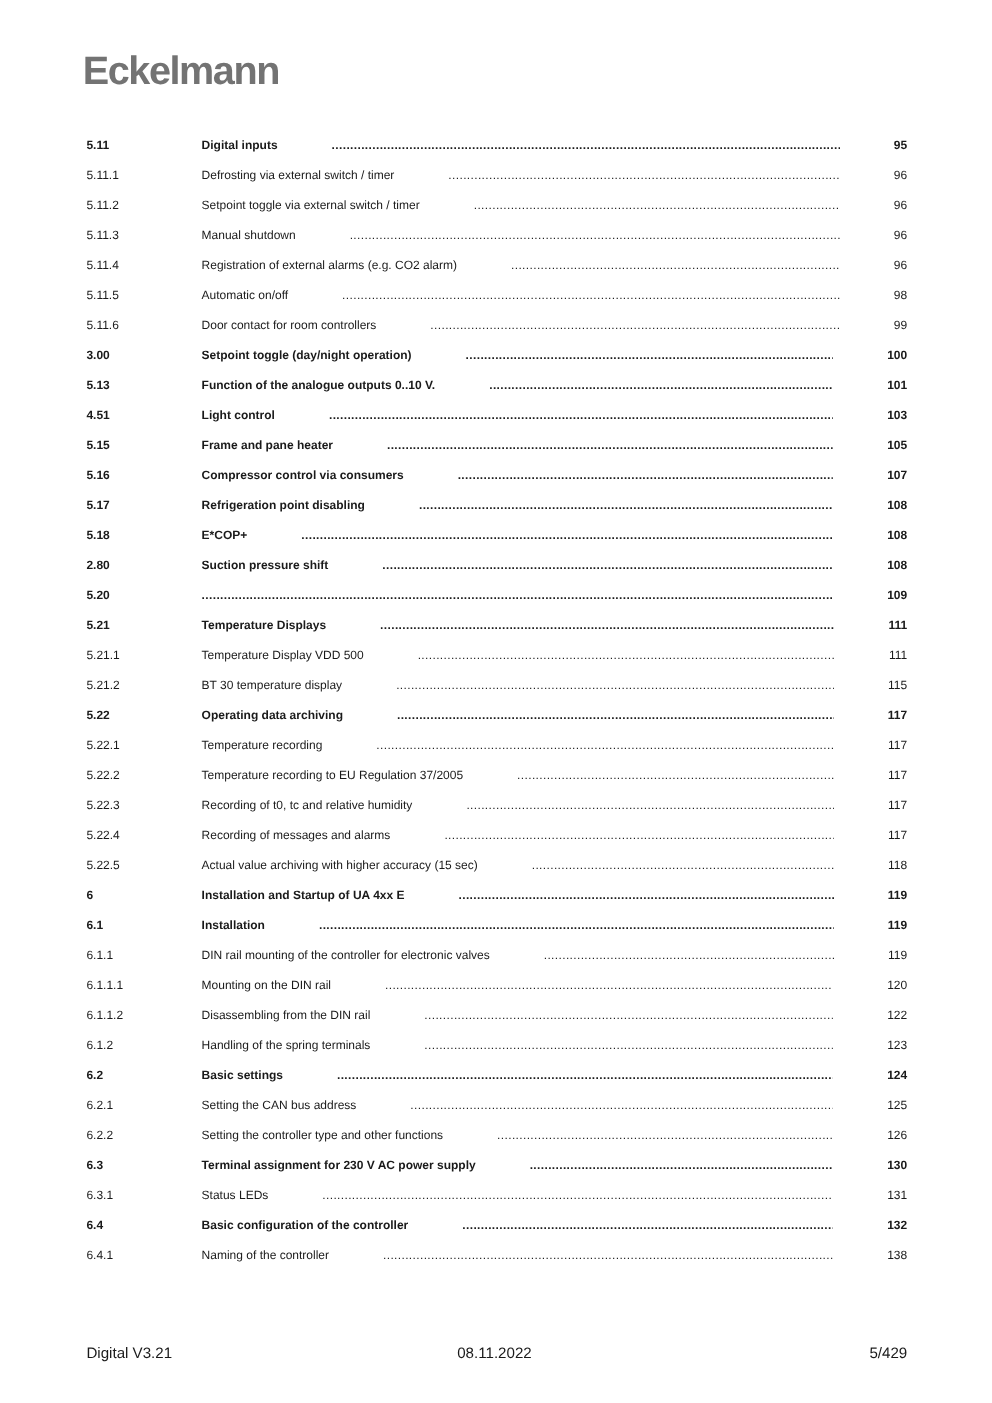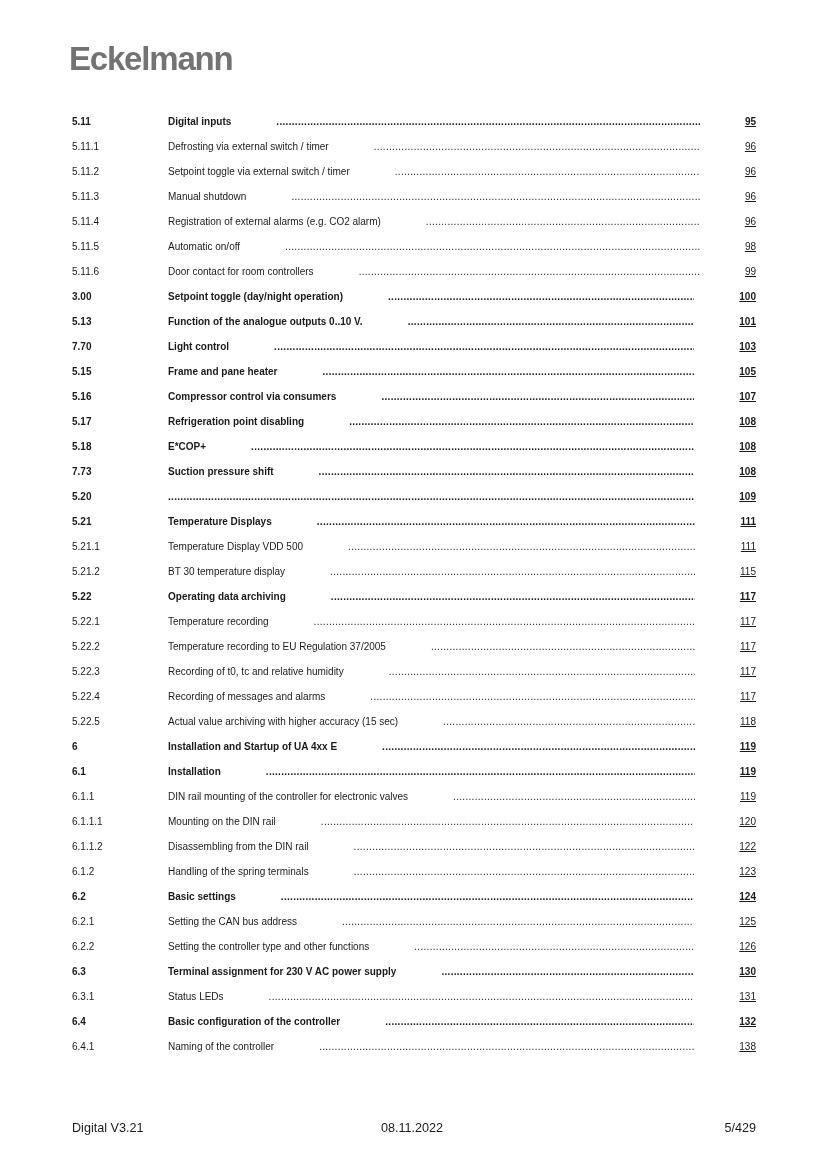--- a/index.html
+++ b/index.html
@@ -24,21 +24,21 @@
     .toc-num { width: 52px; flex: 0 0 52px; }
     .toc-title { flex: 0 0 auto; padding-right: 1px; text-align: right; }
     .toc-dots {
       flex: 1 1 auto; overflow: hidden; color: #1a1a1a;
       position: relative; min-width: 0;
     }
     .toc-dots::before {
       content: "........................................................................................................................................................................................................................................................";
       letter-spacing: 0.3px;
     }
-    .toc-page { flex: 0 0 auto; text-align: center; padding-left: 1px; text-decoration: underline; }
+    .toc-page { flex: 0 0 auto; text-align: center; padding-left: 1px; }
     .footer {
       position: absolute; top: 1121px; left: 72px; width: 684px;
       font-size: 12.6px; color: #1a1a1a;
     }
     .footer-left { position: absolute; left: 0; }
     .footer-center { position: absolute; left: 309px; }
     .footer-right { position: absolute; right: 0; }
   </style>
 </head>
 <body>
@@ -94,21 +94,21 @@
       <span class="toc-dots"></span>
       <span class="toc-page">100</span>
     </div>
     <div class="toc-row bold">
       <span class="toc-num">5.13</span>
       <span class="toc-title">Function of the analogue outputs 0..10 V.</span>
       <span class="toc-dots"></span>
       <span class="toc-page">101</span>
     </div>
     <div class="toc-row bold">
-      <span class="toc-num">7.70</span>
+      <span class="toc-num">4.51</span>
       <span class="toc-title">Light control</span>
       <span class="toc-dots"></span>
       <span class="toc-page">103</span>
     </div>
     <div class="toc-row bold">
       <span class="toc-num">5.15</span>
       <span class="toc-title">Frame and pane heater</span>
       <span class="toc-dots"></span>
       <span class="toc-page">105</span>
     </div>
@@ -124,21 +124,21 @@
       <span class="toc-dots"></span>
       <span class="toc-page">108</span>
     </div>
     <div class="toc-row bold">
       <span class="toc-num">5.18</span>
       <span class="toc-title">E*COP+</span>
       <span class="toc-dots"></span>
       <span class="toc-page">108</span>
     </div>
     <div class="toc-row bold">
-      <span class="toc-num">7.73</span>
+      <span class="toc-num">2.80</span>
       <span class="toc-title">Suction pressure shift</span>
       <span class="toc-dots"></span>
       <span class="toc-page">108</span>
     </div>
     <div class="toc-row bold">
       <span class="toc-num">5.20</span>
       <span class="toc-dots"></span>
       <span class="toc-page">109</span>
     </div>
     <div class="toc-row bold">

